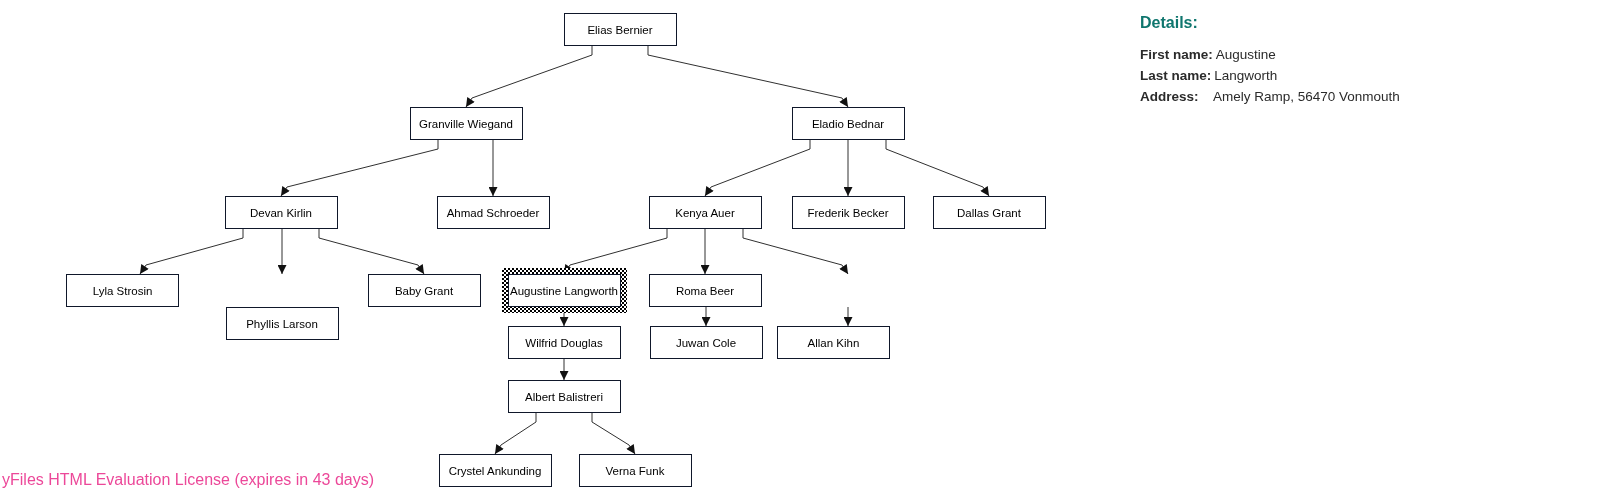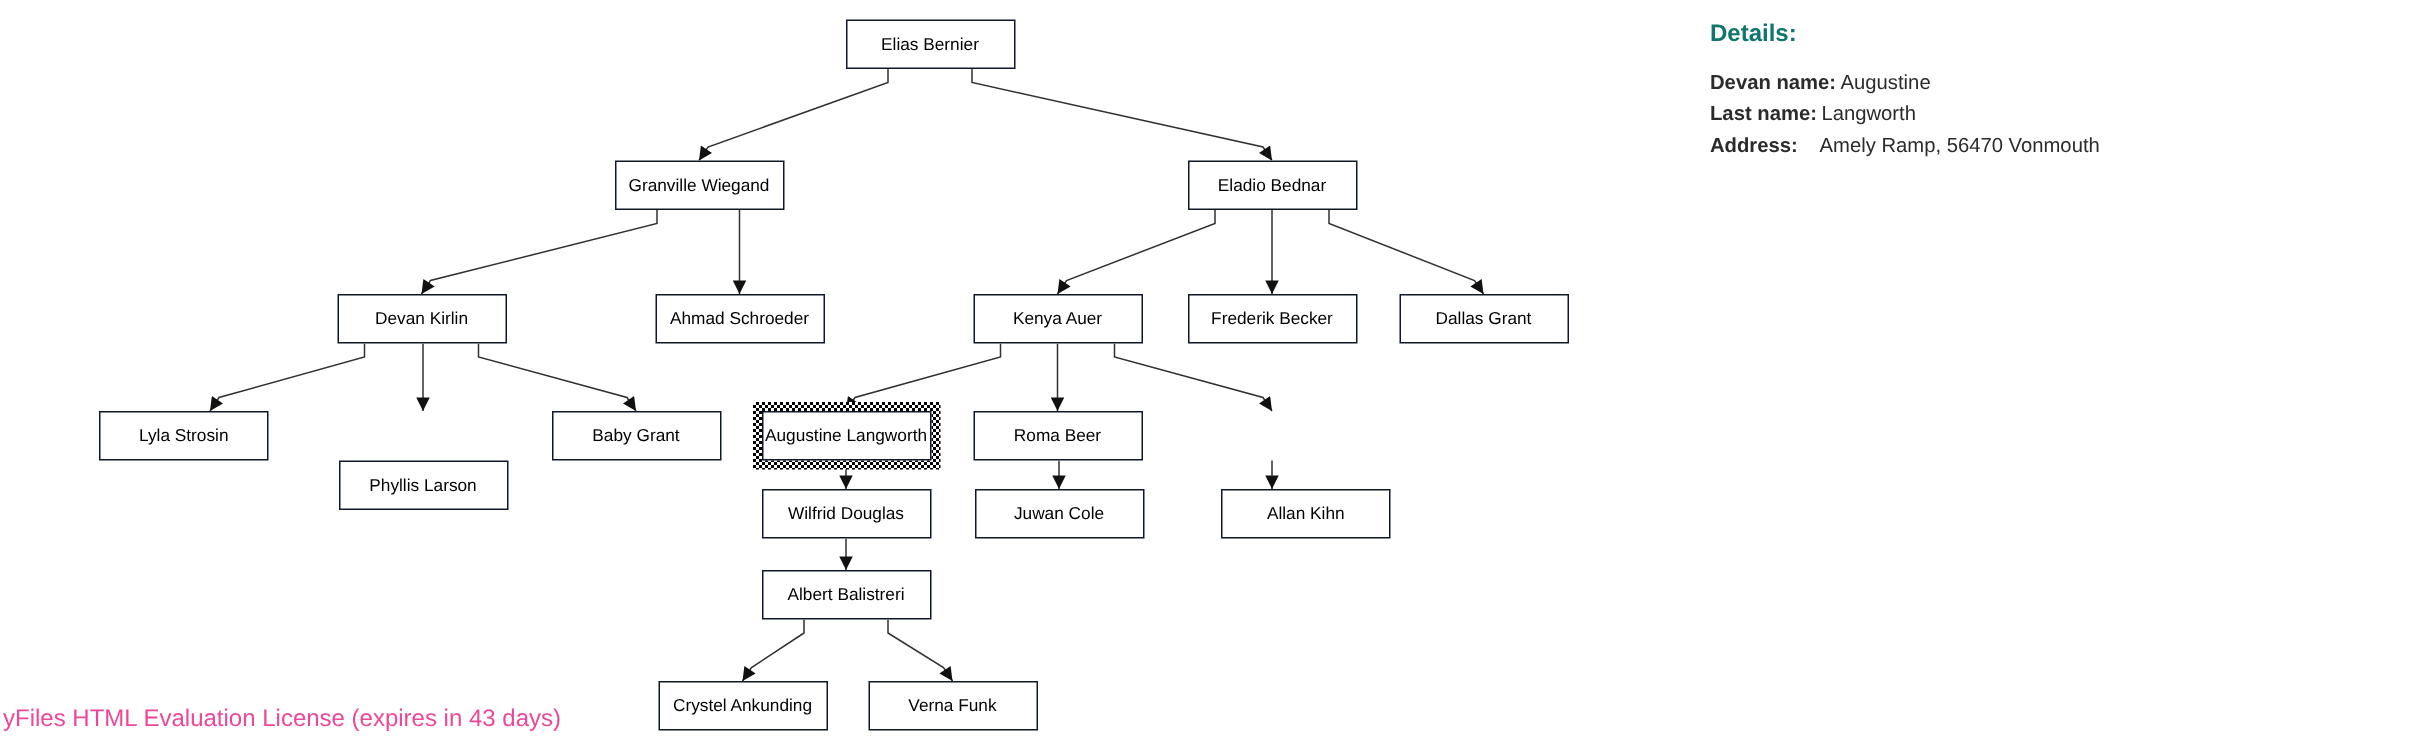--- a/index.html
+++ b/index.html
@@ -75,31 +75,31 @@
       <div class="node" style="left: 791.5px; top: 196px;">Frederik Becker</div>
       <div class="node" style="left: 932.5px; top: 196px;">Dallas Grant</div>
       <div class="node" style="left: 66px; top: 274px; text-align: right;">Lyla Strosin</div>
       <div class="node" style="left: 225.5px; top: 263px; margin-top: 44px;">Phyllis Larson</div>
       <div class="node" style="left: 367.5px; top: 274px;">Baby Grant</div>
       <div class="sel-ring" style="left: 501.5px; top: 268px; width: 125px; height: 45px;"></div>
       <div class="node" style="left: 507.5px; top: 274px;">Augustine Langworth</div>
       <div class="node" style="left: 648.5px; top: 274px;">Roma Beer</div>
       <div class="node" style="left: 507.5px; top: 326px;">Wilfrid Douglas</div>
       <div class="node" style="left: 649.5px; top: 326px;">Juwan Cole</div>
-      <div class="node" style="left: 814px; top: 326px;">Allan Kihn</div>
+      <div class="node" style="left: 777px; top: 326px;">Allan Kihn</div>
       <div class="node" style="left: 507.5px; top: 380px;">Albert Balistreri</div>
       <div class="node" style="left: 438.5px; top: 454px;">Crystel Ankunding</div>
       <div class="node" style="left: 578.5px; top: 454px;">Verna Funk</div>
     </div>
 </div>
 
 <aside class="details">
   <h2>Details:</h2>
   <div class="drow">
-    <span class="dlabel">Devan name:</span>
+    <span class="dlabel">First name:</span>
     <span class="dvalue">Augustine</span>
   </div>
   <div class="drow">
     <span class="dlabel">Last name:</span>
     <span class="dvalue">Langworth</span>
   </div>
   <div class="drow">
     <span class="dlabel">Address:</span>
     <span class="dvalue">Amely Ramp, 56470 Vonmouth</span>
   </div>

